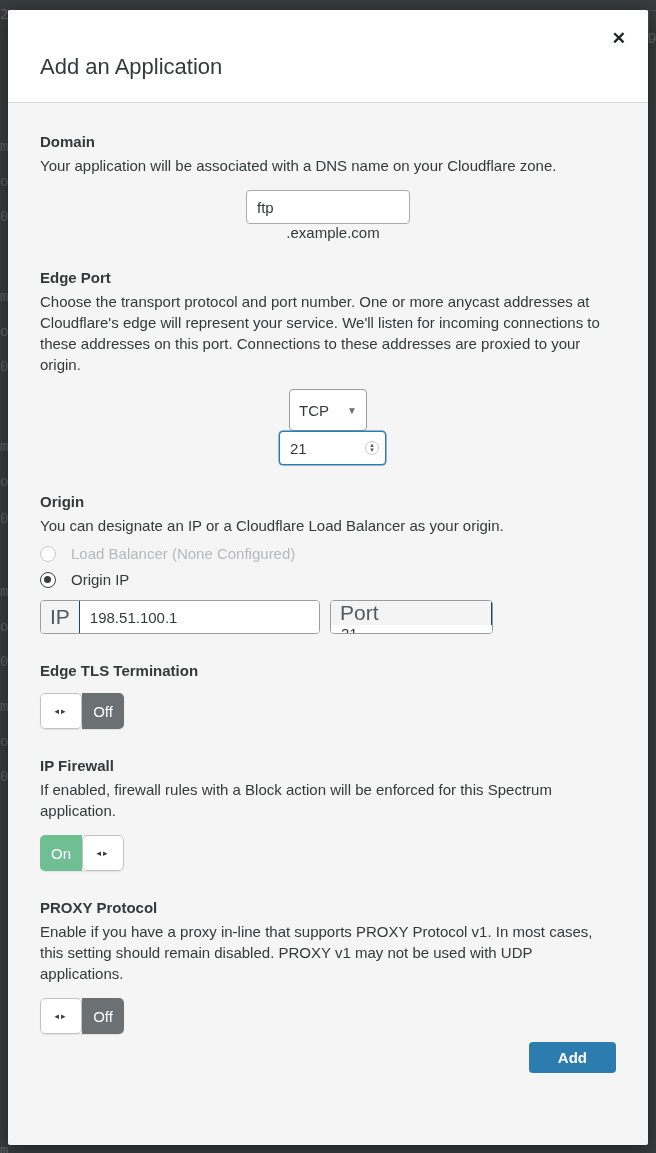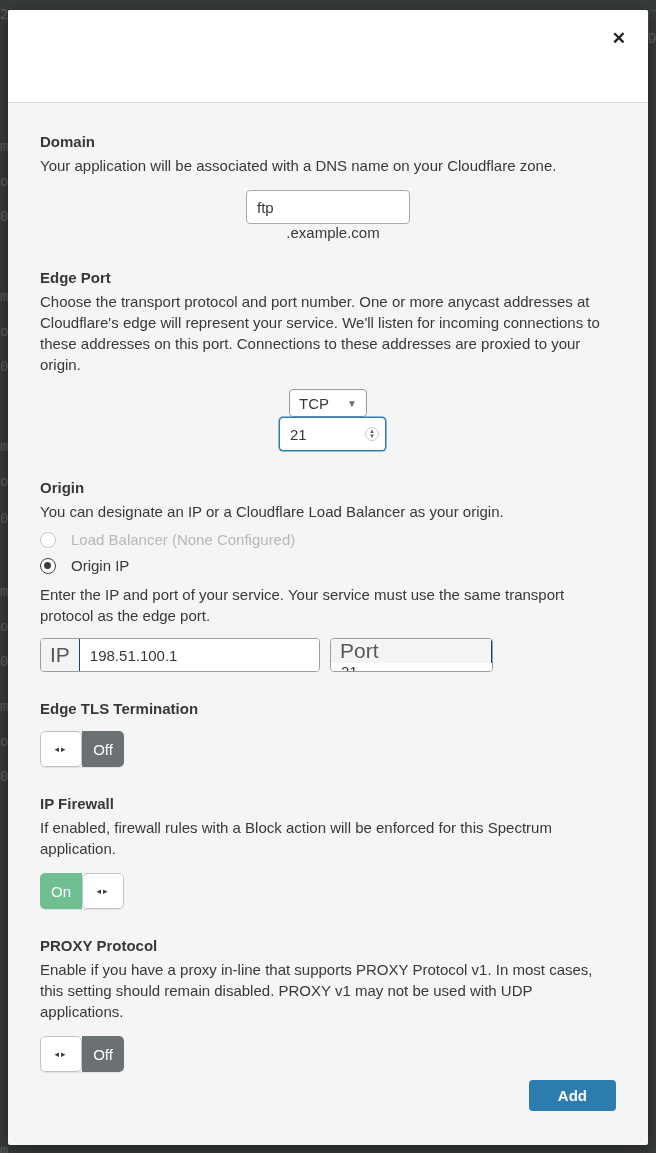--- a/index.html
+++ b/index.html
@@ -60,21 +60,21 @@
   .row { display:flex; align-items:center; margin-top:14px;flex-direction:column; }
   .text-input {
     height:34px; background:#fff; border:1px solid #a9abad; border-radius:4px;
     font-size:15px; color:#36393a; padding:0 10px;
     font-family:"Liberation Sans", sans-serif;
   }
   .domain-input { width:164px; }
   .input-suffix { font-size:15px; color:#36393a; margin-left:10px;text-align:center; }
 
   .select {
-    width:78px; height:28px; background:#fff; border:1px solid #9b9da0; border-radius:4px;
+    width:78px; height:42px; background:#fff; border:1px solid #9b9da0; border-radius:4px;
     display:flex; align-items:center; justify-content:space-between;
     padding:0 9px; font-size:15px; cursor:pointer;
   }
   .select .caret { font-size:10px; color:#6b7073; }
 
   .number-wrap {
     width:107px; height:34px; margin-left:9px;
     background:#fff; border:1px solid #2c7cb0; border-radius:4px;
     box-shadow:0 0 0 .5px #2c7cb0;
     display:flex; align-items:center; padding:0 6px 0 10px;
@@ -168,20 +168,21 @@
     <span class="overlay-frag" style="top: 733px;">oi</span>
     <span class="overlay-frag" style="top: 768px;">0</span>
     <span class="overlay-frag" style="top: 1142px;">m</span>
     <span class="overlay-frag right" style="top: 30px;">D</span>
   </div>
 <div class="bg-box"></div>
 
 <div class="modal">
 
   <div class="modal-header">
+    <div class="modal-title">Add an Application</div>
     <button class="modal-close">✕</button>
   </div>
 
   <div class="modal-body">
 
     <div class="section-label">Domain</div>
     <div class="section-desc">Your application will be associated with a DNS name on your Cloudflare zone.</div>
     <div class="row">
       <input class="text-input domain-input" value="ftp" style="">
       <span class="input-suffix">.example.com</span>
@@ -206,21 +207,20 @@
     <div class="section-label">Origin</div>
     <div class="section-desc">You can designate an IP or a Cloudflare Load Balancer as your origin.</div>
     <div class="radio-row">
       <span class="radio disabled"></span>
       <span class="radio-label disabled-text">Load Balancer (None Configured)</span>
     </div>
     <div class="radio-row">
       <span class="radio checked"></span>
       <span class="radio-label">Origin IP</span>
     </div>
-    <div class="section-desc desc-secondary">Enter the IP and port of your service. Your service must use the same transport protocol as the edge port.</div>
     <div class="group-row">
       <div class="input-group ip-group">
         <span class="prefix">IP</span>
         <input value="198.51.100.1" style="">
       </div>
       <div class="input-group port-group">
         <span class="prefix">Port</span>
         <input value="21" style="">
       </div>
     </div>

